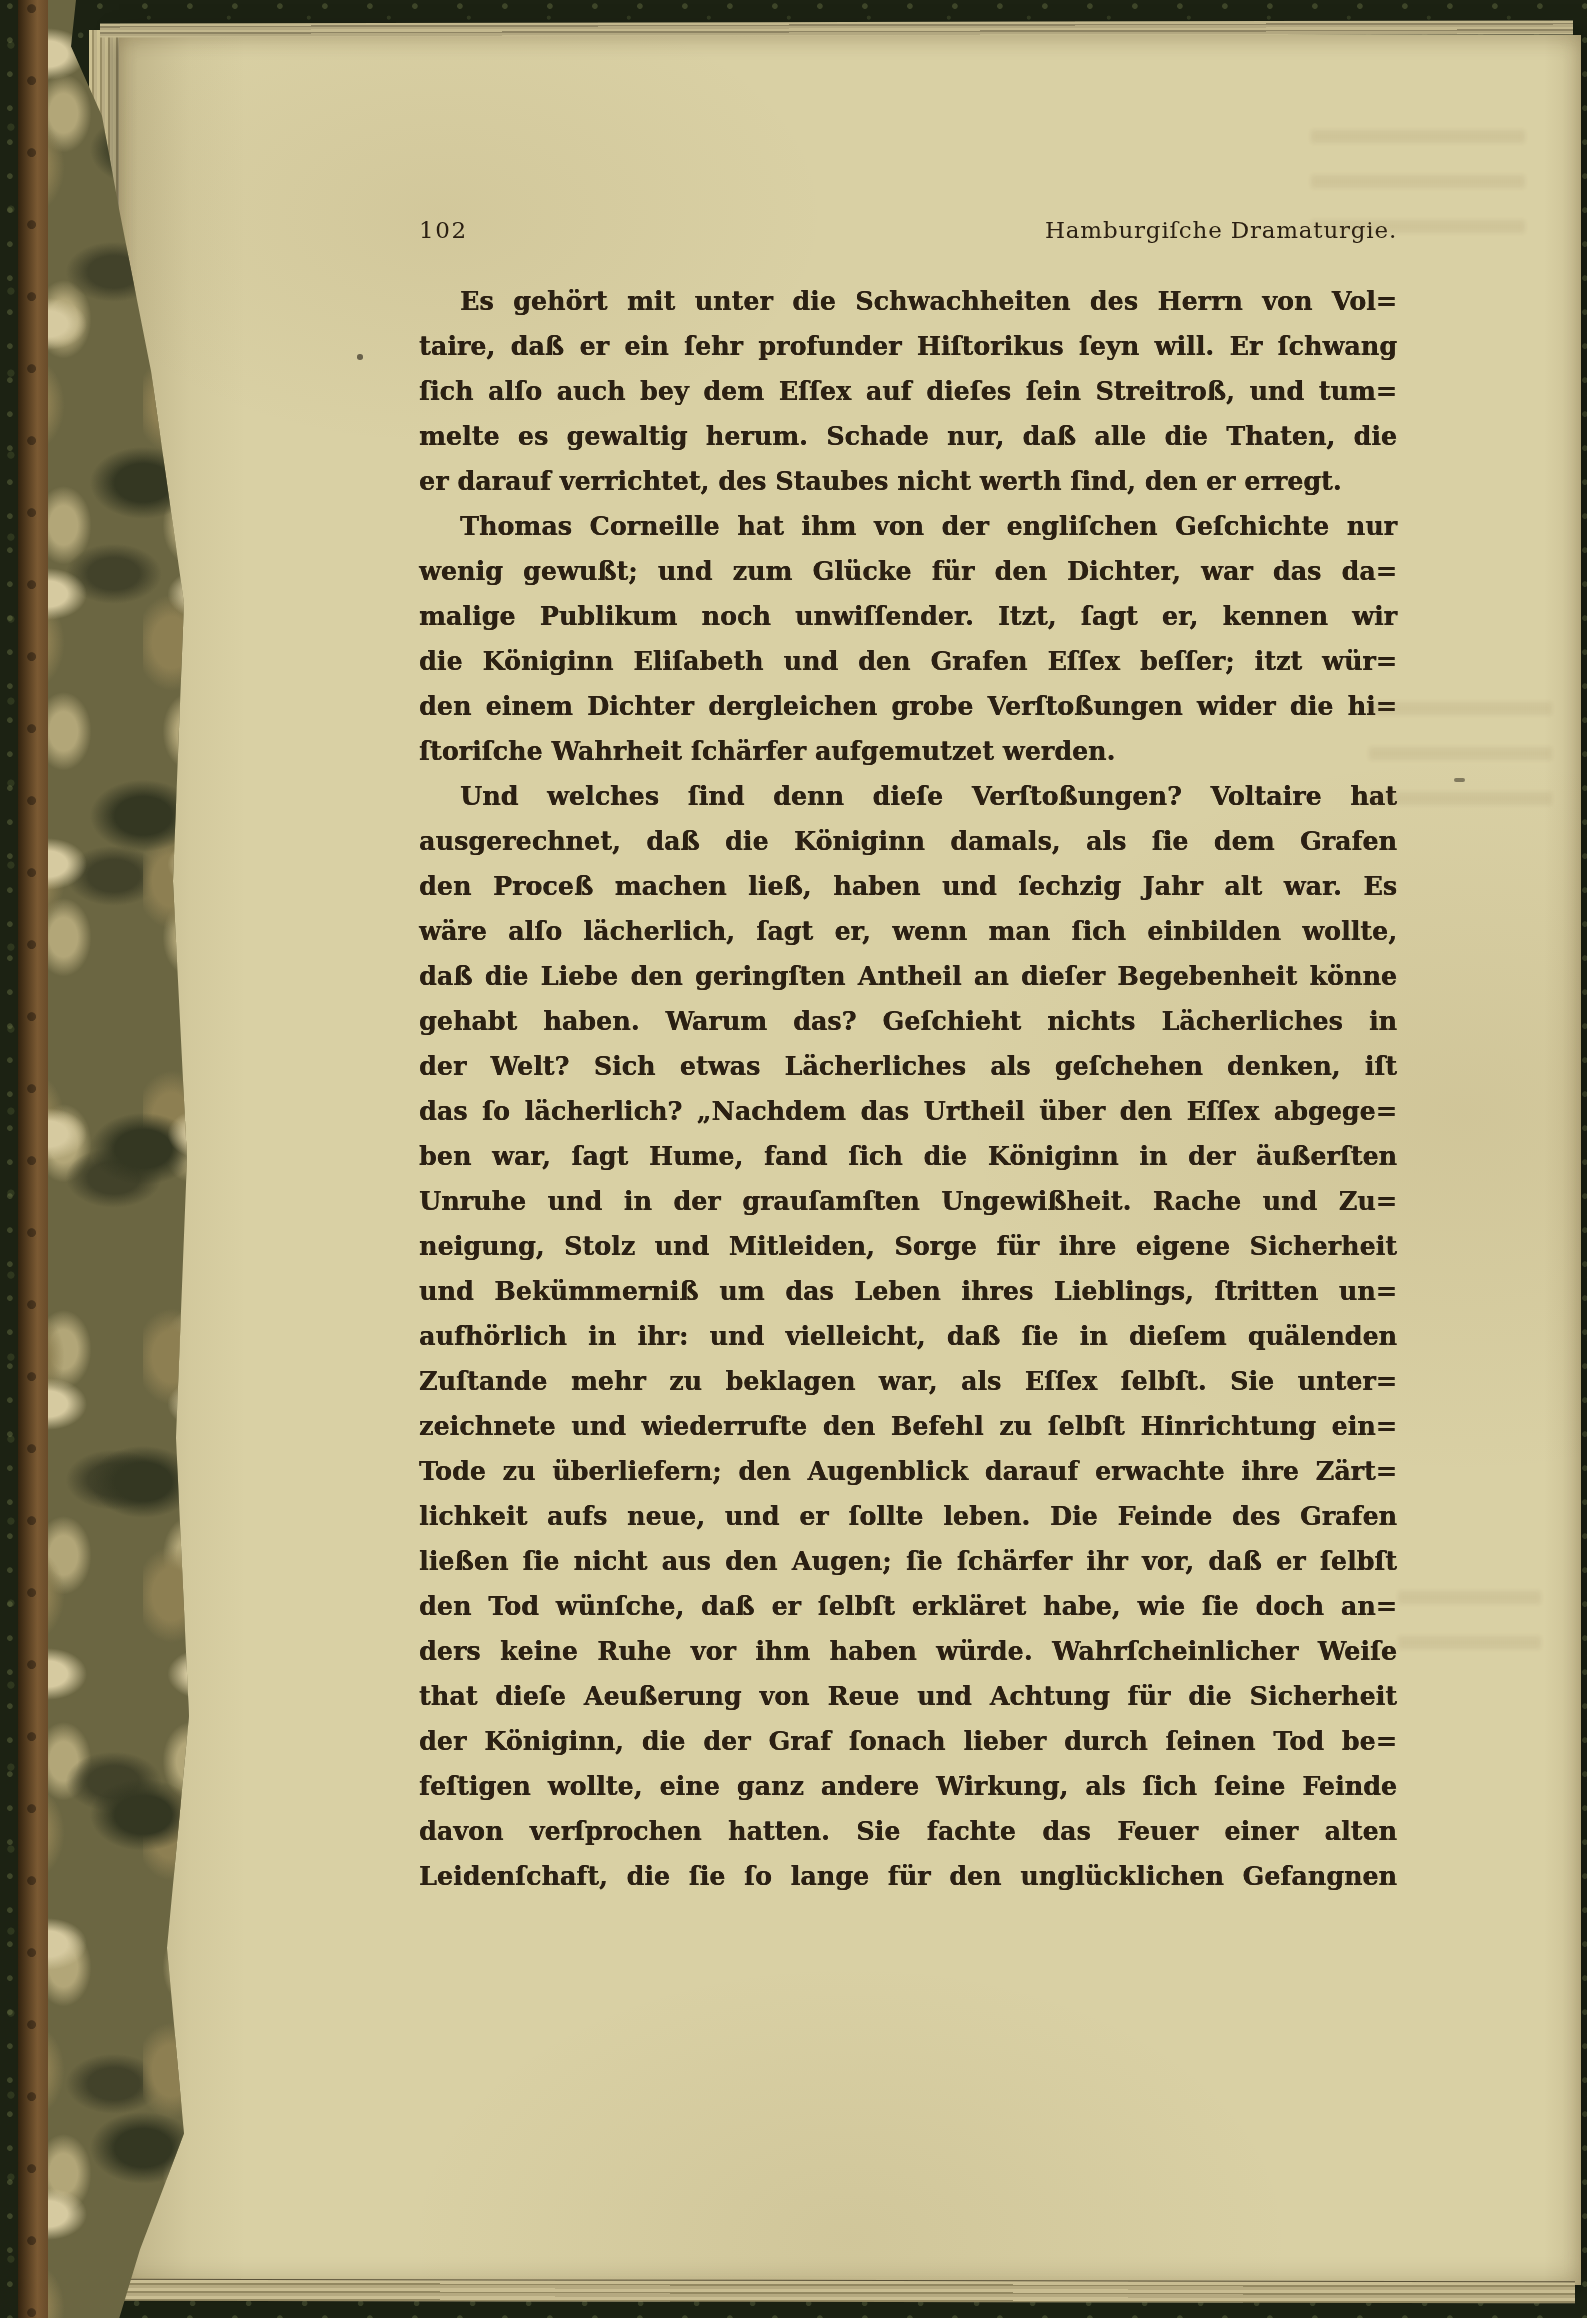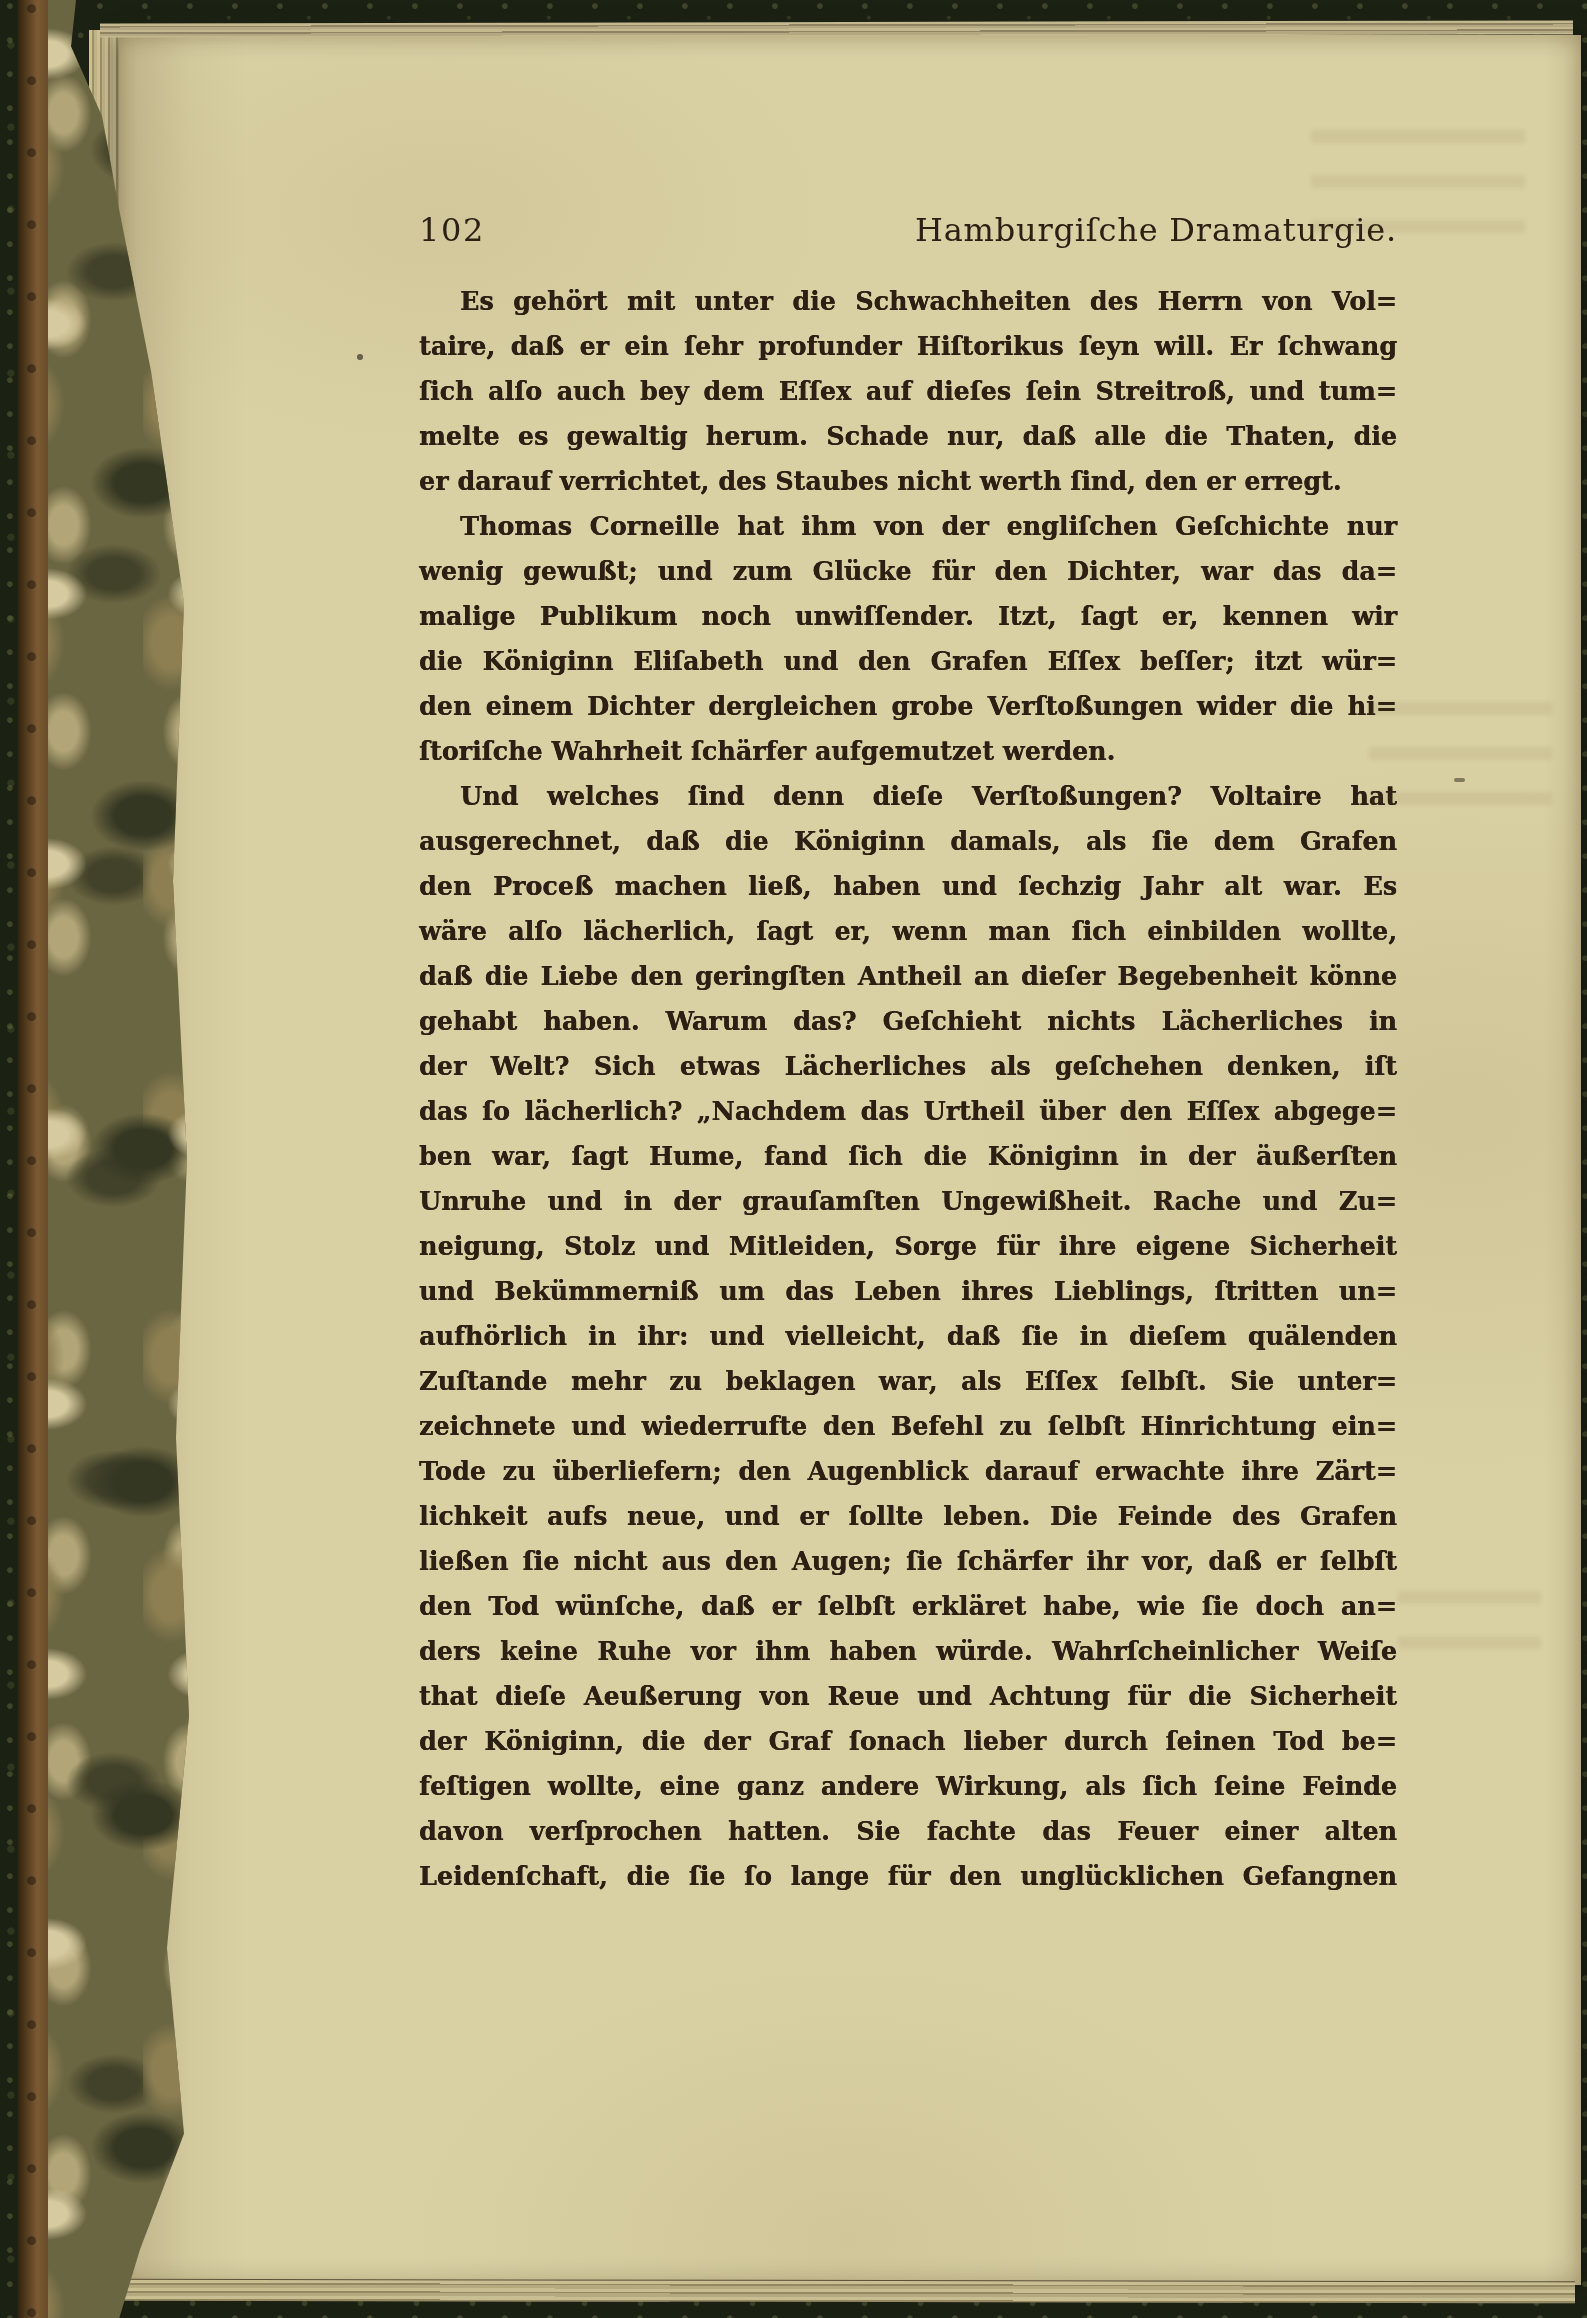--- a/index.html
+++ b/index.html
@@ -71,21 +71,21 @@
       radial-gradient(ellipse 556px 333px at 22% 8%, rgba(120,90,40,.07), transparent 70%),
       radial-gradient(ellipse 714px 516px at 92% 48%, rgba(120,90,40,.09), transparent 70%),
       radial-gradient(ellipse 635px 397px at 50% 98%, rgba(110,85,40,.08), transparent 70%),
       linear-gradient(90deg, rgba(90,70,30,.22), rgba(90,70,30,.05) 71px, rgba(90,70,30,0) 127px),
       linear-gradient(270deg, rgba(90,70,30,.12), rgba(90,70,30,0) 37px);
     box-shadow:0 0 20.6px rgba(0,0,0,.5), inset 0 8px 17.5px rgba(70,52,18,.18), inset 0 -9.5px 19px rgba(70,52,18,.16);
   }
   
   .header{
     position:absolute;left:300px;top:176px;width:978px;height:38px;
-    color:var(--ink,#2b2013);font-size:32px;line-height:38px;text-decoration:underline;
+    color:var(--ink,#2b2013);font-size:23px;line-height:38px;text-decoration:underline;
   }
   .pagenum{position:absolute;left:0;top:0;letter-spacing:1.6px;}
   .runtitle{position:absolute;left:0;right:0;text-align:right;letter-spacing:0.8px;}
   
   .text-block{
     position:absolute;left:300px;top:244px;width:978px;
     color:var(--ink,#2b2013);font-size:25.4px;line-height:45px;
     text-shadow:0.3px 0 0 currentColor;
   }
   .line{text-align:justify;text-align-last:justify;white-space:normal;font-weight:bold;}

